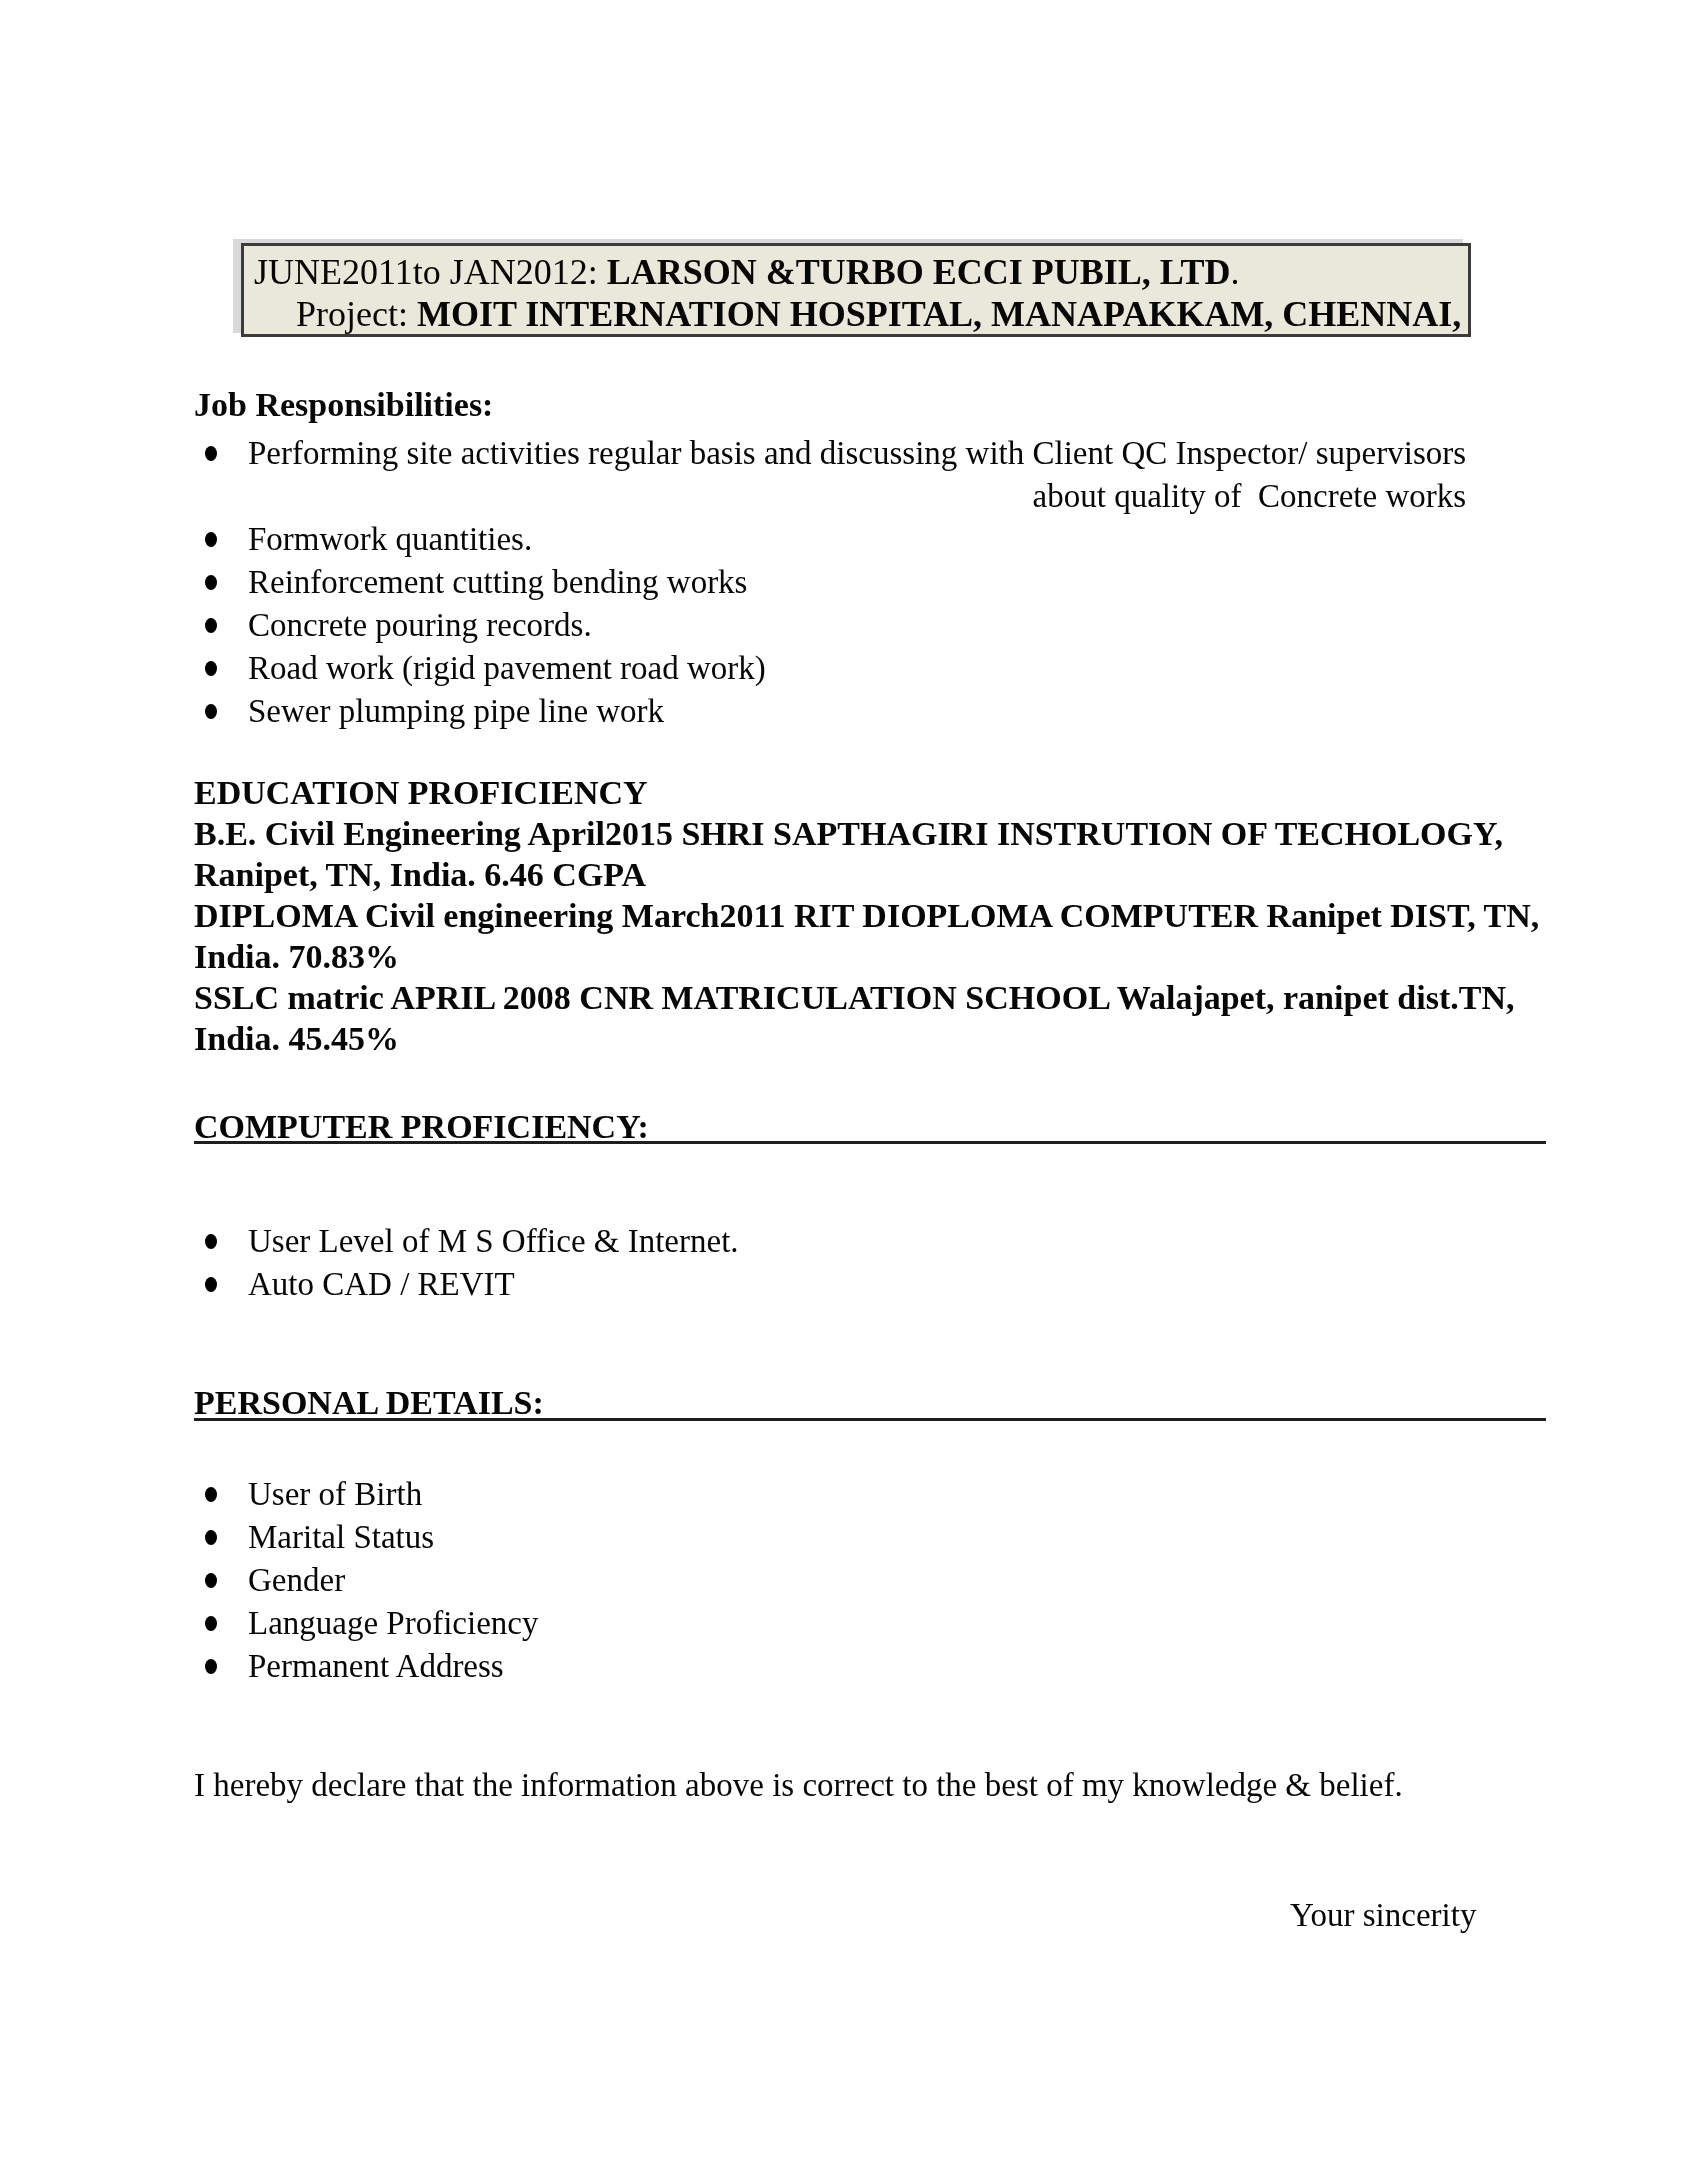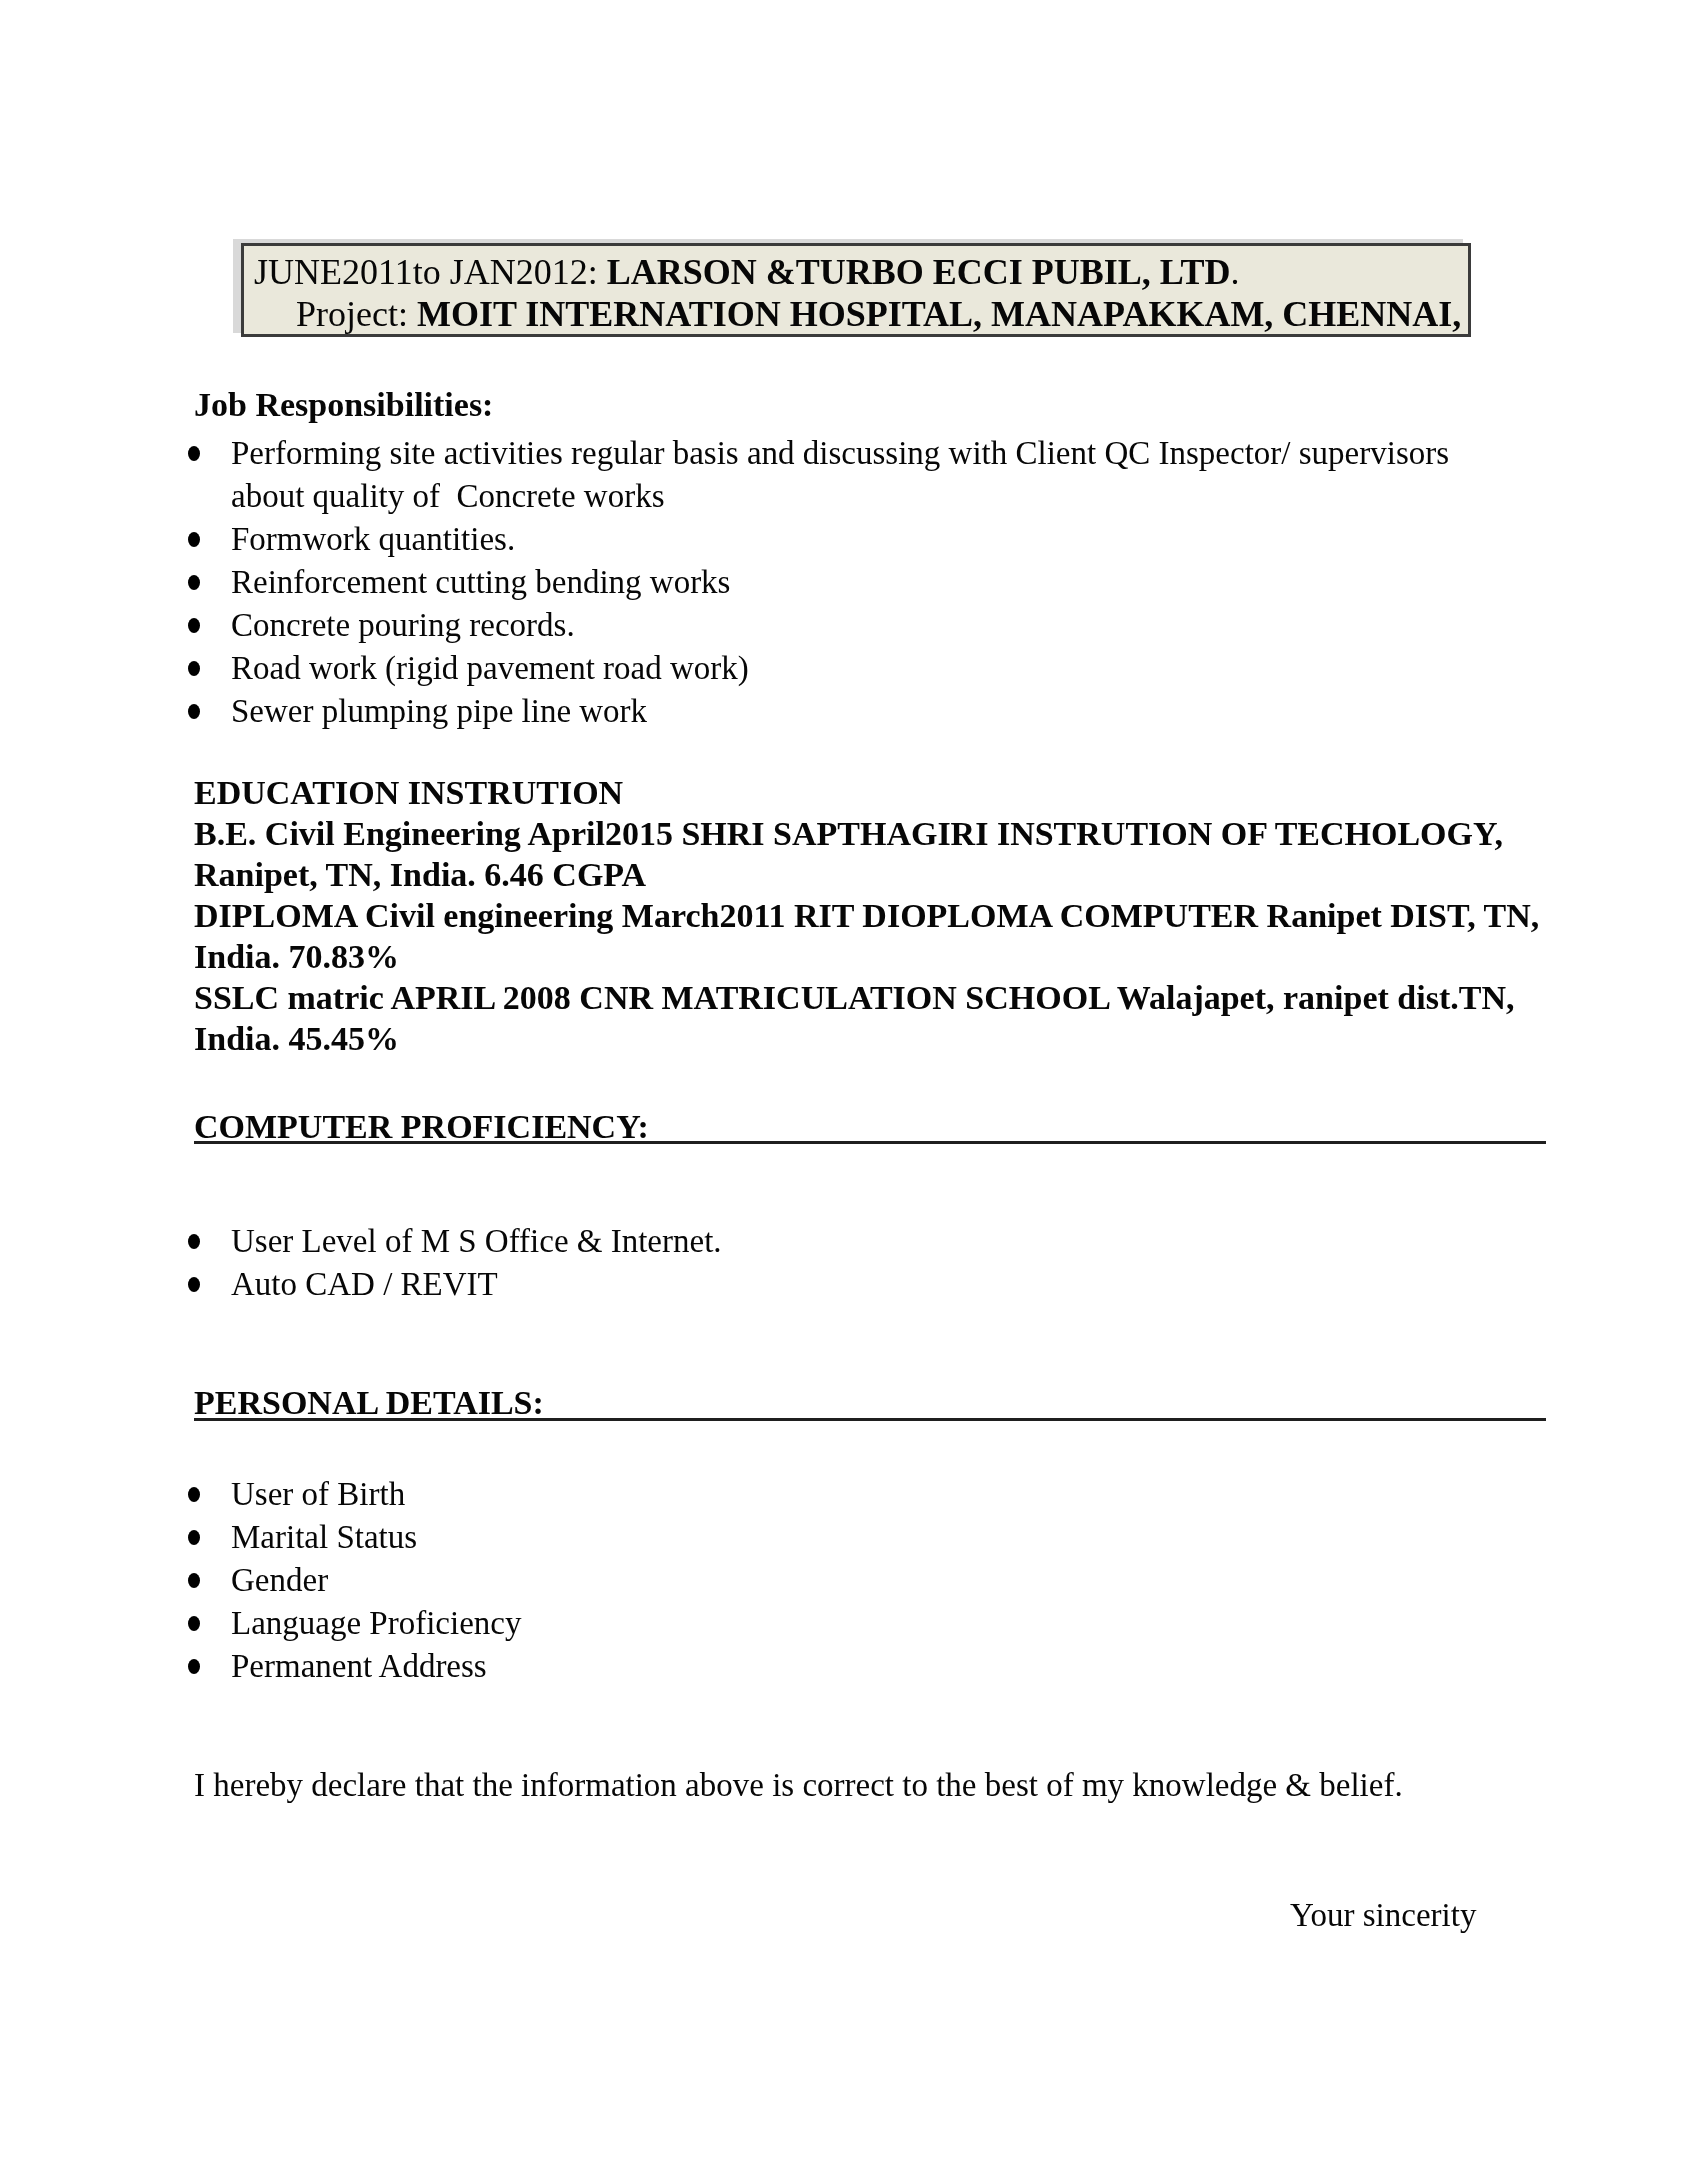--- a/index.html
+++ b/index.html
@@ -41,21 +41,21 @@
     white-space: nowrap;
   }
 
   .rule {
     height: 3px;
     background: #1f1f1f;
     width: 1352px;
     left: 194px;
   }
 
-  .blist { left: 188px; width: 1386px; }
+  .blist { left: 205px; width: 1386px; text-align: right; }
   .bullet-row {
     display: flex;
     align-items: flex-start;
     font-size: 33px;
     line-height: 43px;
   }
   .dot {
     flex: none;
     width: 12px;
     height: 15px;
@@ -125,21 +125,21 @@
   </div>
   <div class="bullet-row">
     <span class="dot"></span>
     <span class="btext-col">
         <div class="btext">Sewer plumping pipe line work</div>
       </span>
   </div>
 </div>
 
 <div class="abs edu-block">
-  <div class="edu-line">EDUCATION INSTRUTION</div>
+  <div class="edu-line">EDUCATION PROFICIENCY</div>
   <div class="edu-line">B.E. Civil Engineering April2015 SHRI SAPTHAGIRI INSTRUTION OF TECHOLOGY,</div>
   <div class="edu-line">Ranipet, TN, India. 6.46 CGPA</div>
   <div class="edu-line">DIPLOMA Civil engineering March2011 RIT DIOPLOMA COMPUTER Ranipet DIST, TN,</div>
   <div class="edu-line">India. 70.83%</div>
   <div class="edu-line">SSLC matric APRIL 2008 CNR MATRICULATION SCHOOL Walajapet, ranipet dist.TN,</div>
   <div class="edu-line">India. 45.45%</div>
 </div>
 
 <div class="abs heading" style="left:194px; top:1108px;">COMPUTER PROFICIENCY:</div>
 <div class="abs rule" style="top:1141px;"></div>

